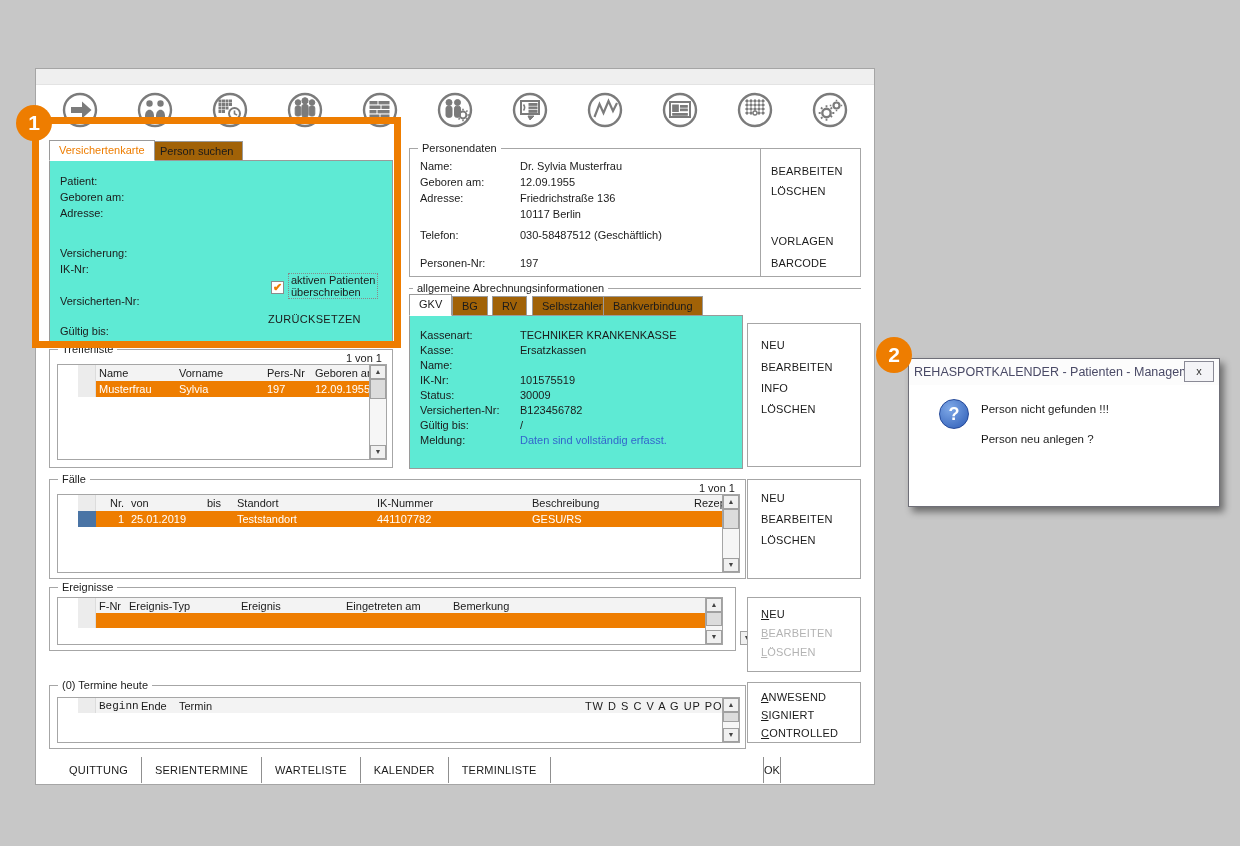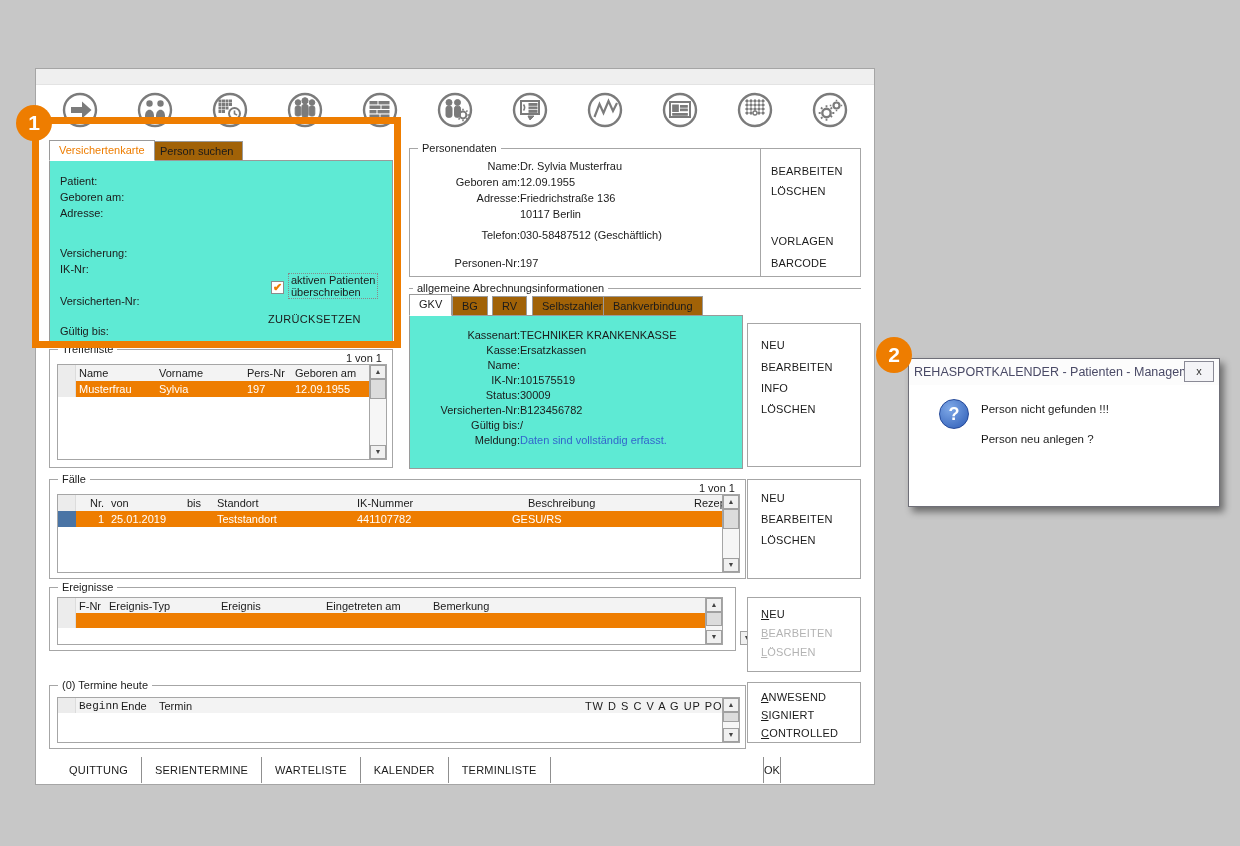--- a/index.html
+++ b/index.html
@@ -21,33 +21,33 @@
   .count{position:absolute;top:2px;right:10px;}
   
   .tab{position:absolute;box-sizing:border-box;border:1px solid #9a9a9a;background:#a16207;
        text-align:center;line-height:19px;padding:0 9px;}
   .tab.active{background:#fff;border-bottom:1px solid #fff;z-index:2;}
   .tab.orange{color:#ee7d00;}
   
   .panelbox{position:absolute;border:1px solid #9a9a9a;background:#5eead4;box-sizing:border-box;}
   .fl{position:absolute;white-space:nowrap;}
   .frow{position:absolute;white-space:nowrap;}
-  .frow .lab{display:inline-block;width:100px;text-align:right;}
+  .frow .lab{display:inline-block;width:100px;}
   .frow .val{display:inline-block;}
   .blue{color:#3366cc;}
   
   .flat{display:block;color:#1a1a1a;letter-spacing:.2px;white-space:nowrap;cursor:default;}
   .flat.disabled{color:#b3b3b3;}
   .flb::first-letter{text-decoration:underline;}
   .btnbox{position:absolute;border:1px solid #a6a6a6;background:#fff;box-sizing:border-box;}
   .btnbox .flat{position:absolute;left:13px;}
   .btncol{position:absolute;right:0;top:0;bottom:0;width:99px;border-left:1px solid #a6a6a6;}
   .btncol .flat{position:absolute;left:10px;}
   
-  .tbl{position:absolute;border:1px solid #a6a6a6;background:#fff;box-sizing:border-box;overflow:hidden;}
+  .tbl{position:absolute;border:1px solid #a6a6a6;background:#fff;box-sizing:border-box;overflow:hidden;padding-left:20px;}
   .trow{display:flex;align-items:center;height:16px;}
   .thead{background:#f3f3f3;}
   .gcell{width:17px;align-self:stretch;background:#ececec;border-right:1px solid #dcdcdc;flex:none;}
   .gcell.bluecell{background:#4a74a5;border-right:1px solid #4a74a5;}
   .sel{background:#ee7d00;color:#fff;}
   .c{padding-left:3px;box-sizing:border-box;flex:none;overflow:hidden;white-space:nowrap;}
   .r{text-align:right;padding-right:4px;}
   .grow{flex:1 1 auto;}
   
   .vsb{position:absolute;top:0;right:0;bottom:0;width:16px;border-left:1px solid #a6a6a6;
@@ -322,21 +322,21 @@
       <span class="legend">Fälle</span>
       <span class="count">1 von 1</span>
       <div class="tbl" style="left:7px;top:14px;width:683px;height:79px;">
         <div class="trow thead">
           <span class="gcell"></span>
           <span class="c r" style="width:32px;">Nr.</span>
           <span class="c" style="width:76px;">von</span>
           <span class="c" style="width:30px;">bis</span>
           <span class="c" style="width:140px;">Standort</span>
           <span class="c" style="width:155px;">IK-Nummer</span>
-          <span class="c" style="width:150px;margin-left:16px;">Beschreibung</span>
+          <span class="c" style="width:150px;">Beschreibung</span>
           <span class="c r grow">Rezepte</span>
         </div>
         <div class="trow sel">
           <span class="gcell bluecell"></span>
           <span class="c r" style="width:32px;">1</span>
           <span class="c" style="width:76px;">25.01.2019</span>
           <span class="c" style="width:30px;"></span>
           <span class="c" style="width:140px;">Teststandort</span>
           <span class="c" style="width:155px;">441107782</span>
           <span class="c" style="width:150px;">GESU/RS</span>

